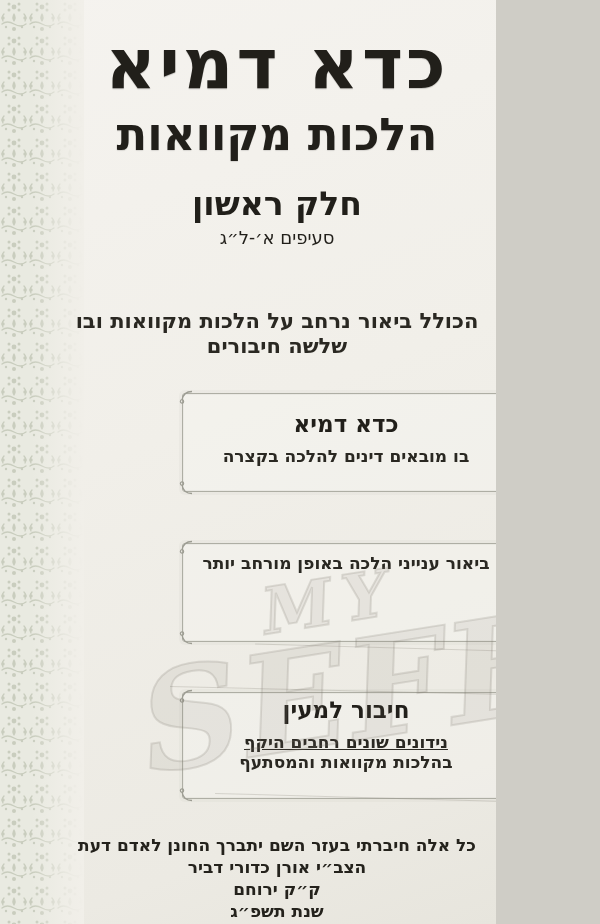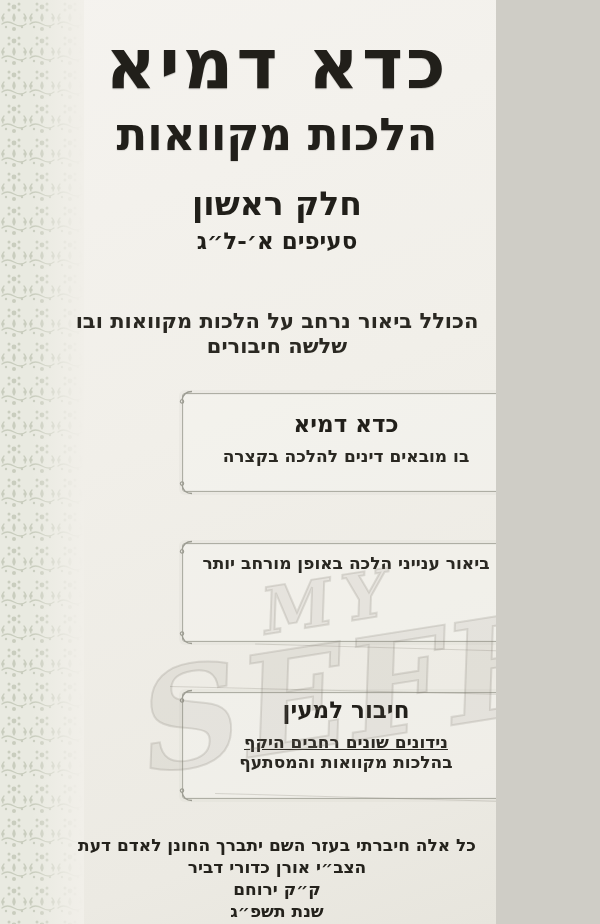--- a/index.html
+++ b/index.html
@@ -11,21 +11,21 @@
   }
   .damask-svg{position:absolute;left:0;top:0;z-index:1;}
   .damask-fade{
     position:absolute;left:0;top:0;width:84px;height:924px;z-index:2;
     background:linear-gradient(to right,rgba(241,239,233,0) 38%,rgba(241,239,233,.78) 78%,#f1efe9 100%);
   }
   .txt{position:absolute;left:58px;right:0;text-align:center;direction:rtl;z-index:3;}
   .main-title{top:22px;font-size:70px;font-weight:bold;letter-spacing:3px;text-shadow:0 1px 1px rgba(0,0,0,.18);}
   .subtitle{top:108px;font-size:45px;font-weight:bold;text-shadow:0 1px 1px rgba(0,0,0,.12);}
   .part-title{top:184px;font-size:33px;font-weight:bold;}
-  .range-line{top:227px;font-size:23px;font-weight:bold;}
+  .range-line{top:227px;font-size:18px;font-weight:normal;}
   .includes-line{top:308px;font-size:21px;font-weight:bold;color:#2a2822;}
   .box{
     position:absolute;left:182px;width:326px;z-index:4;
     border:1.5px solid #aeaea4;border-radius:3px;
     background:rgba(250,249,244,.30);
     box-shadow:0 0 0 3px rgba(185,185,173,.10), inset 0 0 0 .5px rgba(180,180,168,.25);
     text-align:center;direction:rtl;
   }
   .box-1{top:393px;height:97px;}
   .box-2{top:543px;height:97px;}

